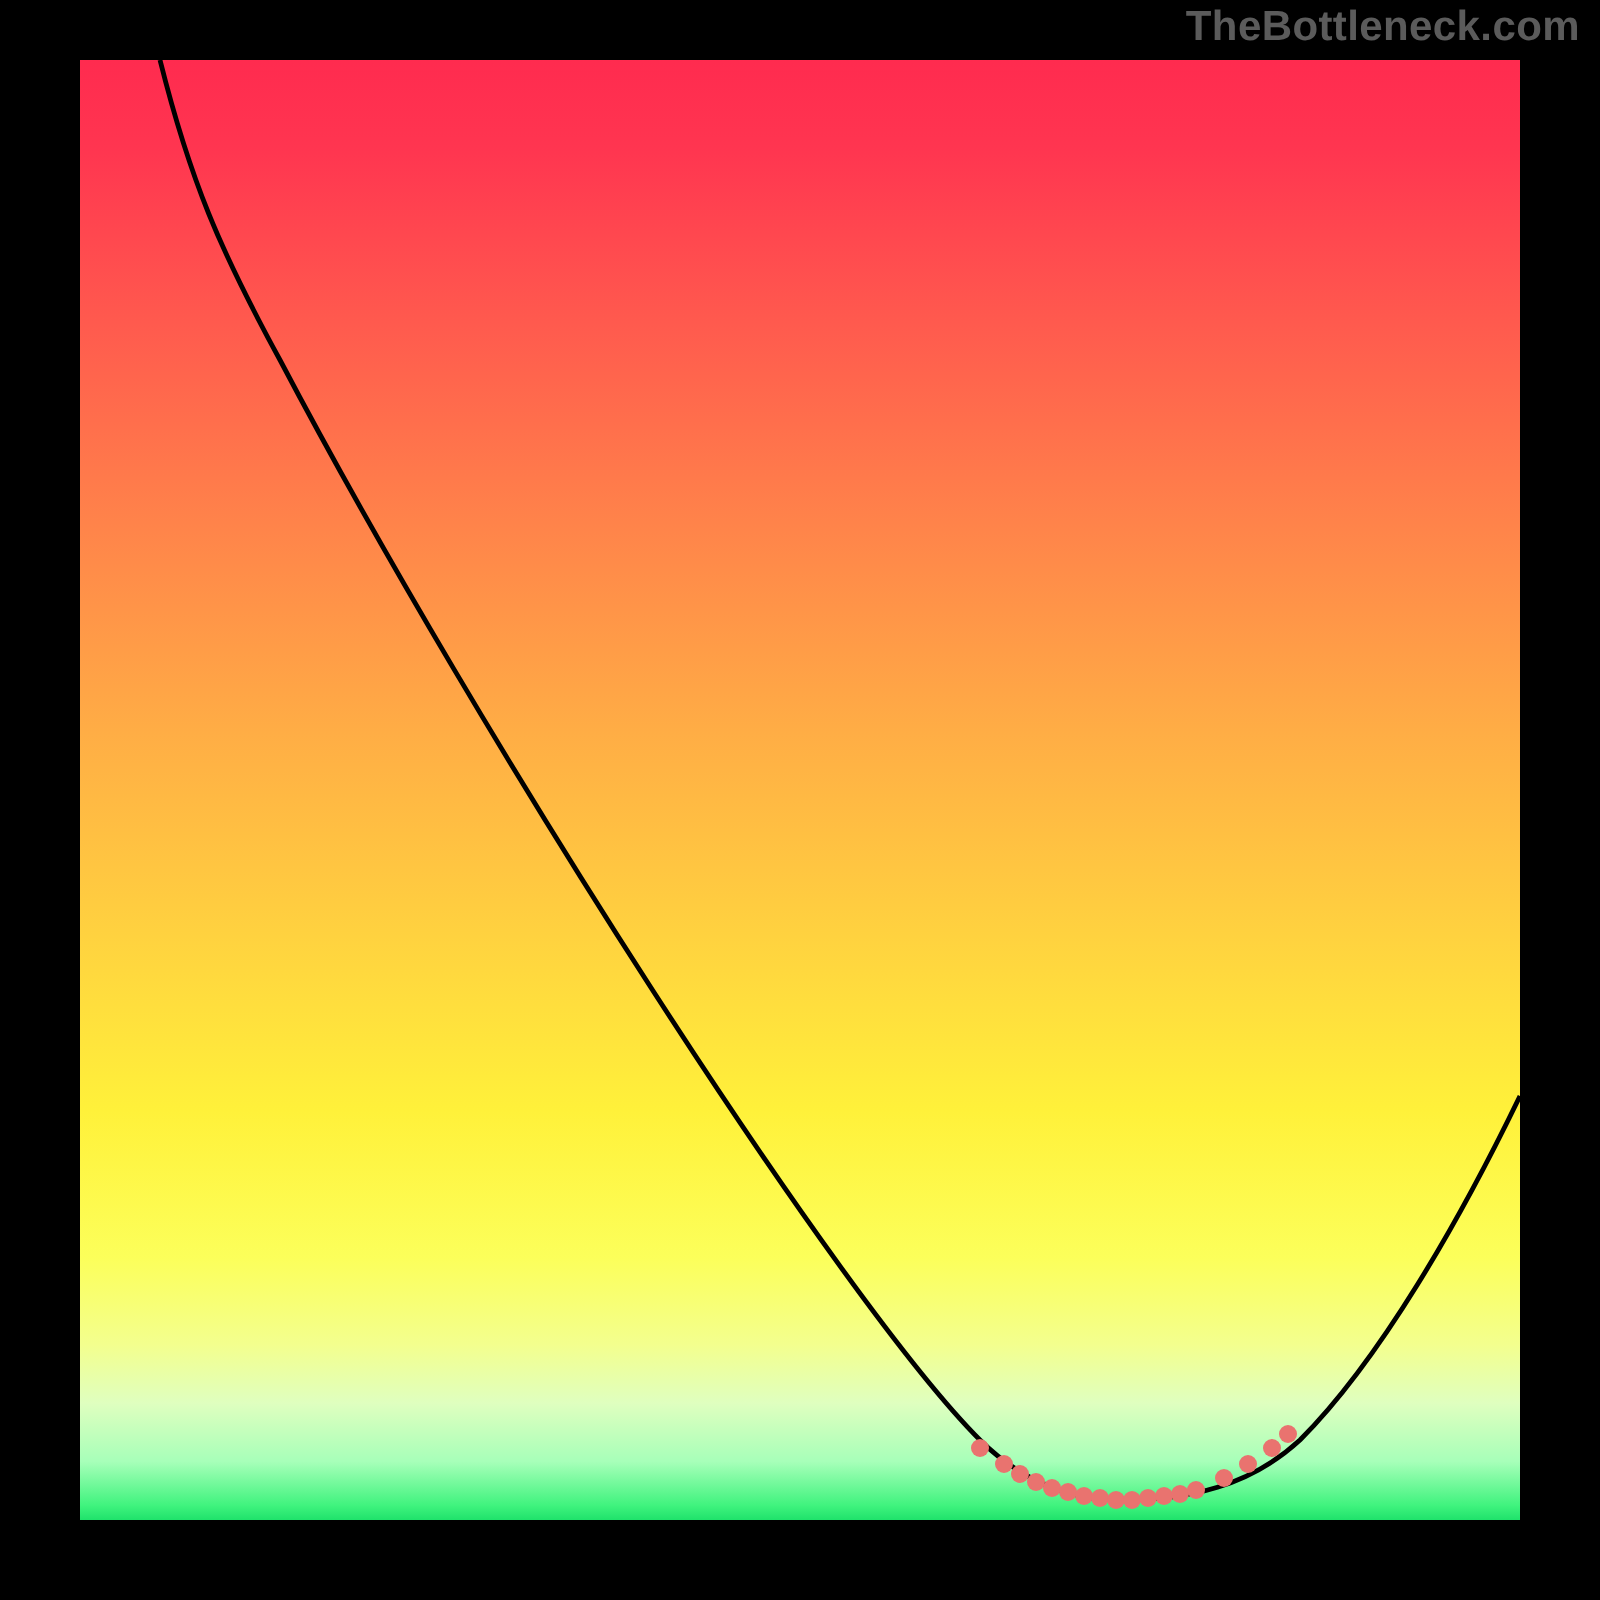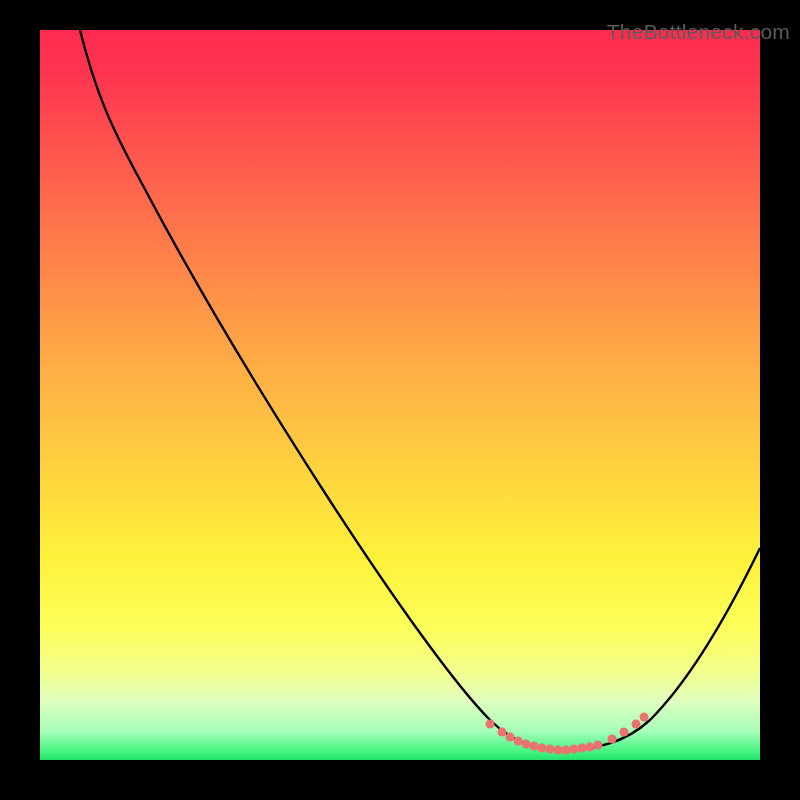--- a/index.html
+++ b/index.html
@@ -11,25 +11,25 @@
     font-family: Arial, Helvetica, sans-serif;
     overflow: hidden;
   }
   .container {
     position: relative;
     width: 800px;
     height: 800px;
   }
   .attribution {
     position: absolute;
-    top: 20px;
+    top: 2px;
     right: 10px;
     color: #5b5b5b;
     font-size: 21px;
-    font-weight: normal;
+    font-weight: bold;
     z-index: 10;
     letter-spacing: 0.2px;
   }
   .plot-area {
     position: absolute;
     left: 40px;
     top: 30px;
     width: 720px;
     height: 730px;
     background: linear-gradient(to bottom,

